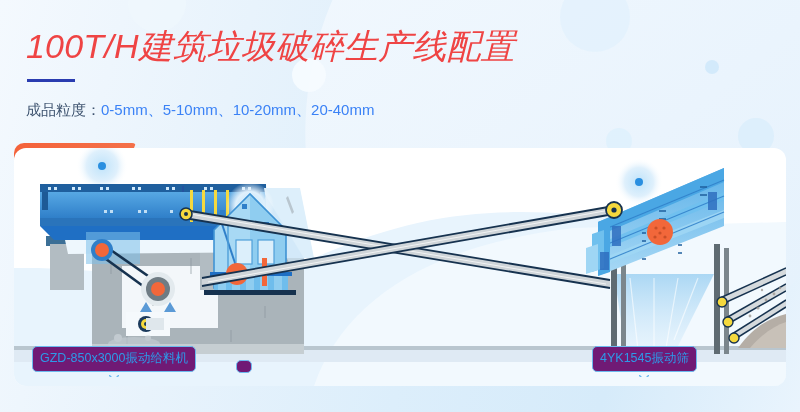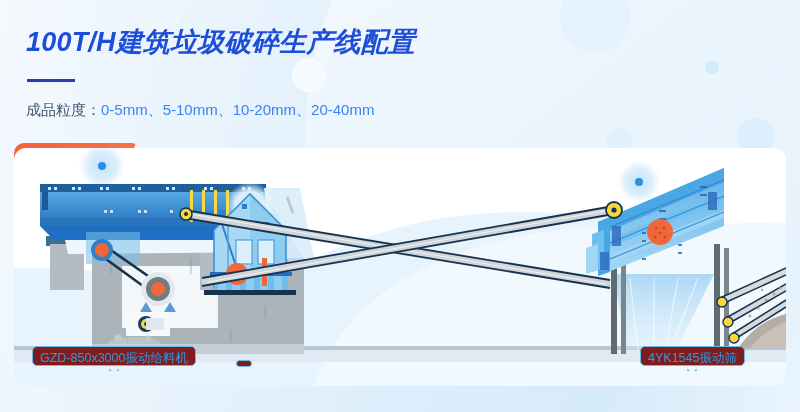--- a/index.html
+++ b/index.html
@@ -25,21 +25,21 @@
   .b1{left:292px;top:58px;width:34px;height:34px;background:#f6fbff;opacity:.95;}
   .b2{left:705px;top:60px;width:14px;height:14px;background:#cfe8fa;opacity:.85;}
   .b3{left:738px;top:118px;width:36px;height:36px;background:#d9edfb;opacity:.8;}
   .b4{left:560px;top:-18px;width:70px;height:70px;background:#e2f1fc;opacity:.8;}
   .b5{left:128px;top:-26px;width:58px;height:58px;background:#eef7fd;opacity:.9;}
   .b6{left:606px;top:128px;width:26px;height:26px;background:#dcf0fc;opacity:.75;}
 
   
   .title{
     position:absolute;left:26px;top:24px;
-    font-size:27px;font-weight:bold;color:#1d4ed8;letter-spacing:.2px;
+    font-size:34px;font-weight:normal;color:#ef4444;letter-spacing:.2px;
     font-style:italic;white-space:nowrap;
   }
   .rule{position:absolute;left:27px;top:79px;width:48px;height:3px;background:#2a3cb0;}
   .subrow{position:absolute;left:26px;top:101px;font-size:15px;white-space:nowrap;}
   .sub-lbl{color:#3f5470;font-family:Liberation Mono, monospace;}
   .sub-val{color:#3b82f6;}
 
   
   .card{
     position:absolute;left:14px;top:148px;width:772px;height:238px;
@@ -55,31 +55,31 @@
     padding-right:34px;
   }
 
   
   .scene{position:absolute;left:0;top:0;width:772px;height:238px;}
   .svgwrap{position:absolute;left:0;top:0;}
 
   
   .lbl{
     position:absolute;display:inline-block;
-    border:1px solid #6cb9ef;border-radius:5px;background:#7f1d1d;
-    color:#2d9ae8;font-size:12.5px;line-height:1;padding:5px 7px 0 7px;
+    border:1px solid #6cb9ef;border-radius:5px;background:#701a75;
+    color:#2d9ae8;font-size:12.5px;line-height:1;padding:5px 7px 6px 7px;
     white-space:nowrap;
   }
   .lbl .chev{
     position:absolute;left:50%;bottom:-6px;margin-left:-5px;
     width:10px;height:6px;overflow:hidden;
   }
   #lbl-feeder{left:18px;top:198px;}
   #lbl-crusher{left:222px;top:212px;}
-  #lbl-screen{left:578px;top:198px;margin-left:48px;}
+  #lbl-screen{left:578px;top:198px;}
 </style>
 </head>
 <body>
 
 <div id="root">
 
   <div class="hdr">
     <div class="hdr-wash"></div>
     <div class="blob b5"></div>
     <div class="blob b4"></div>

